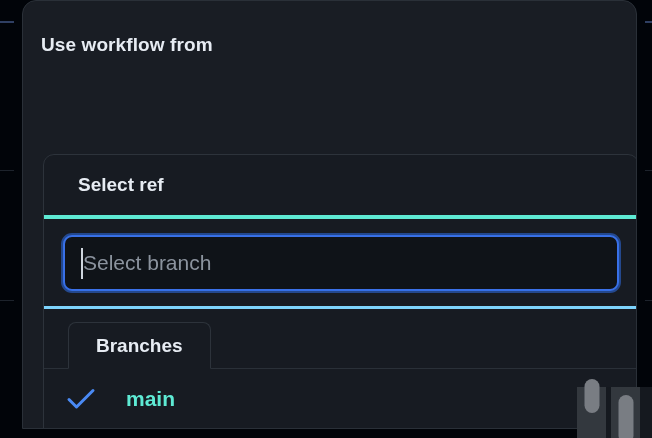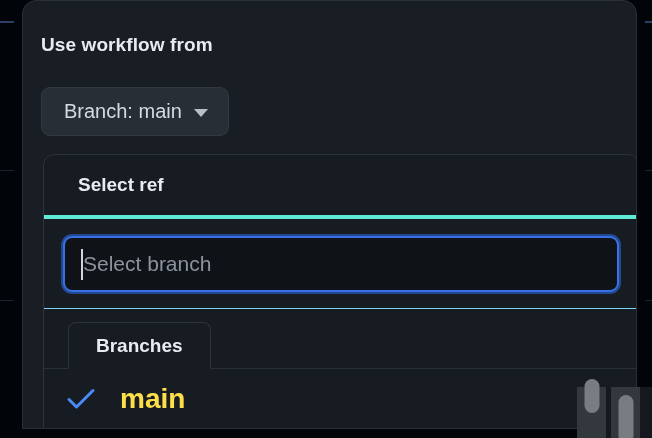--- a/index.html
+++ b/index.html
@@ -118,21 +118,21 @@
     font-weight: bold;
     color: #e7ecf3;
     white-space: nowrap;
   }
 
   .ref-search-area {
     height: 90px;
     display: flex;
     align-items: center;
     justify-content: center;
-    border-bottom: 1px solid #7dd3fc;
+    border-bottom: 3px solid #7dd3fc;
     box-sizing: border-box;
   }
   .search-wrap {
     position: relative;
     width: 556px;
     height: 56px;
   }
   .search-input {
     width: 100%;
     height: 100%;
@@ -215,24 +215,24 @@
     cursor: pointer;
   }
   .check-icon {
     width: 38px;
     display: flex;
     align-items: center;
     justify-content: flex-start;
     padding-left: 2px;
   }
   .ref-item-label {
-    font-size: 28px;
+    font-size: 21px;
     font-weight: bold;
-    color: #fde047;
-    margin-left: 16px;
+    color: #5eead4;
+    margin-left: 22px;
     white-space: nowrap;
   }
 
   
   .scroll-zone {
     position: absolute;
     left: 577px;
     top: 387px;
     width: 75px;
     height: 51px;
@@ -269,24 +269,20 @@
     <div class="bg-rule-dim" style="left:0px;   top:170px; width:14px;"></div>
     <div class="bg-rule-dim" style="left:0px;   top:300px; width:14px;"></div>
     <div class="bg-rule-dim" style="left:645px; top:170px; width:7px;"></div>
     <div class="bg-rule-dim" style="left:645px; top:300px; width:7px;"></div>
   </div>
 
   <div class="dialog">
 
     <div class="dialog-title">Use workflow from</div>
 
-    <div class="branch-button">
-      <span class="branch-button-label">Branch: main</span>
-      <span class="caret-down"></span>
-    </div>
 
     <div class="ref-panel">
 
       <div class="ref-header">
         <span class="ref-header-title">Select ref</span>
       </div>
 
       <div class="ref-search-area">
         <div class="search-wrap">
           <input class="search-input" type="text" placeholder="Select branch" style="">

